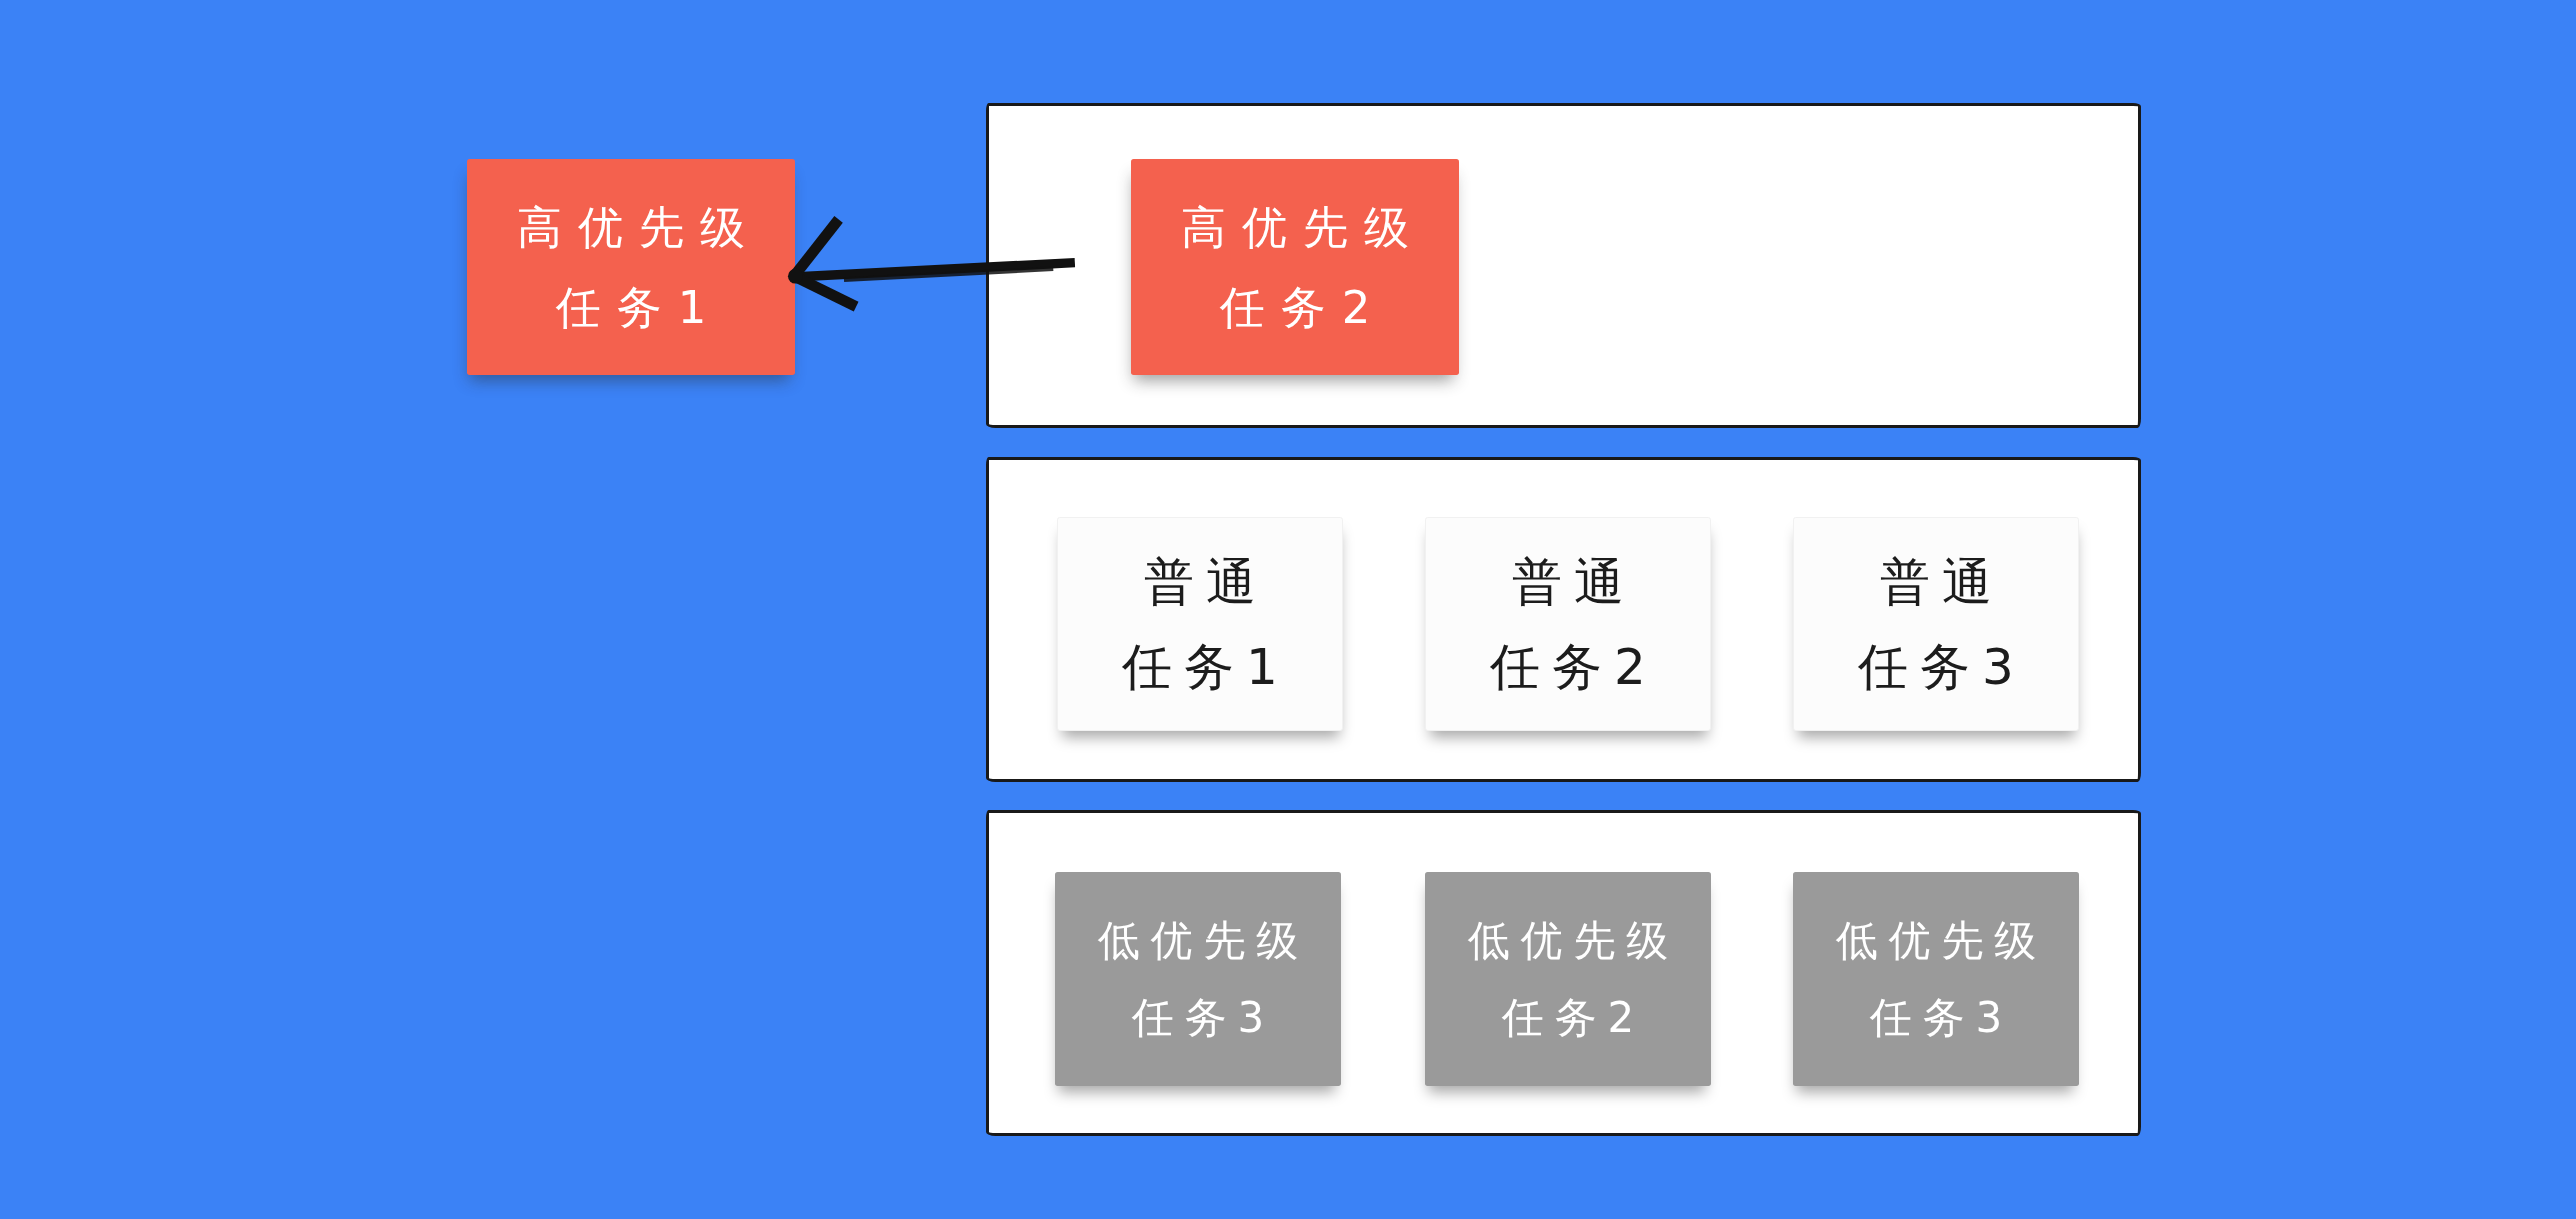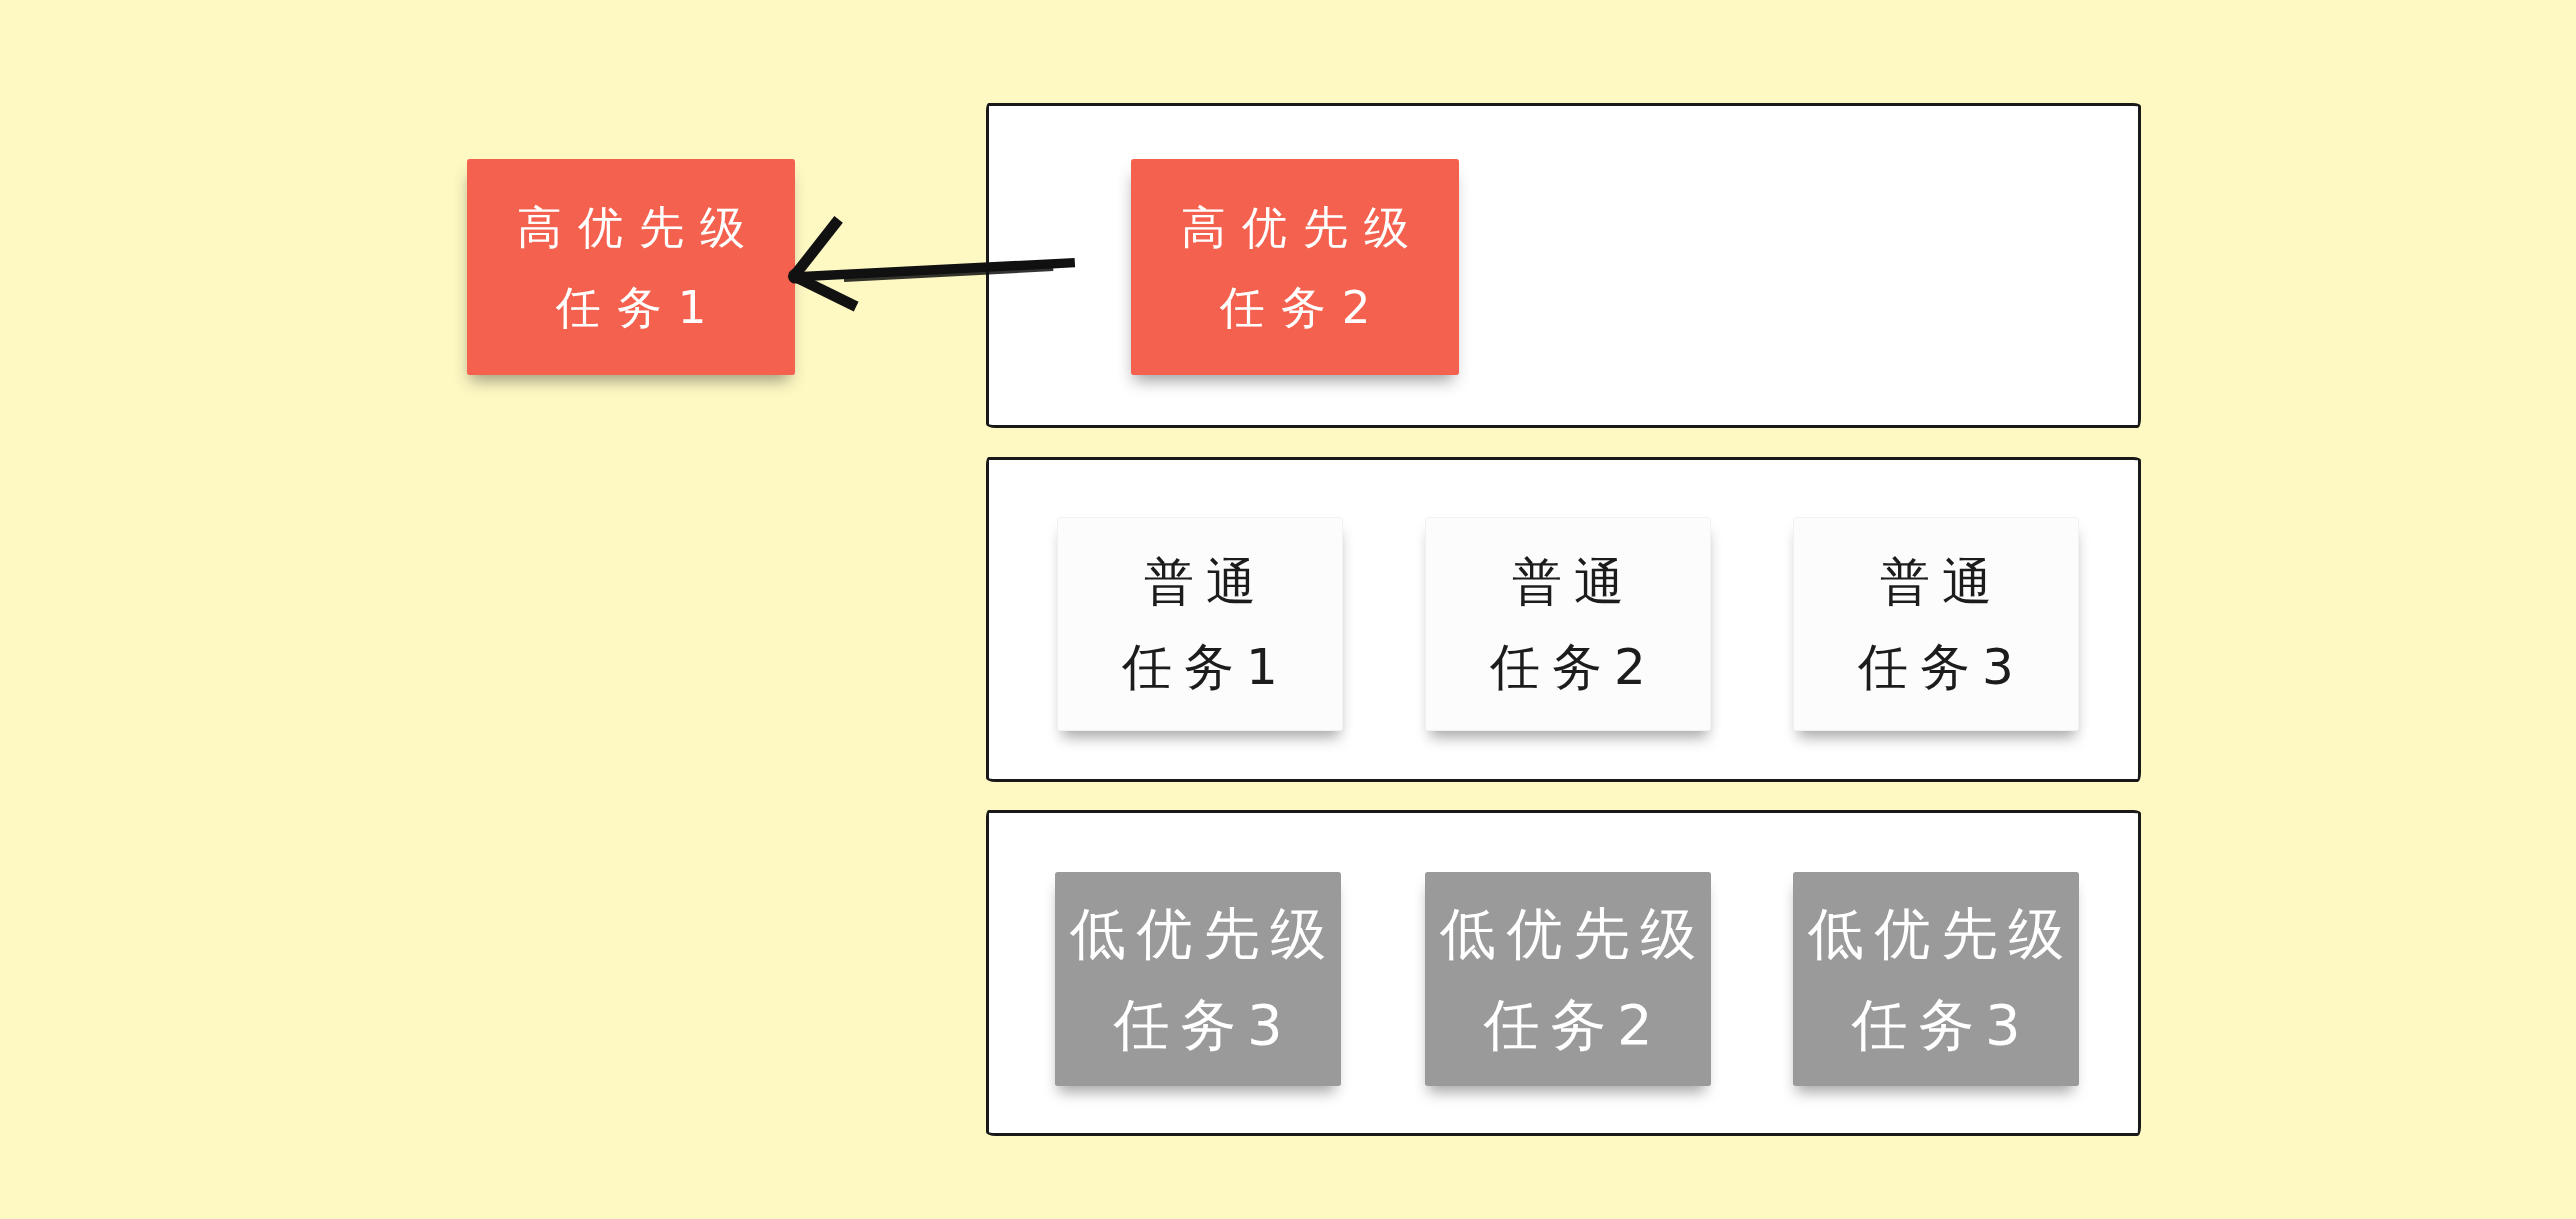--- a/index.html
+++ b/index.html
@@ -1,17 +1,17 @@
 <!DOCTYPE html>
 <html style="font-size:10.8px"><head>
 <meta charset="utf-8">
 <style>
   html,body{margin:0;padding:0;background:#ffffff;}
   body{font-family:"DejaVu Sans","Liberation Sans",sans-serif;}
-  #canvas{position:relative;width:2576px;height:1219px;background:#fef9c3;overflow:hidden;}
+  #canvas{position:relative;width:2576px;height:1219px;background:#3b82f6;overflow:hidden;}
 
   
   .queue{
     position:absolute;left:986px;width:1155px;height:325px;
     box-sizing:border-box;background:#ffffff;
     border:3.4px solid #191919;
     border-radius:2.7px 8px 3.4px 9.5px / 8px 3.4px 9.5px 4px;
   }
   .queue.q1{top:103px;}
   .queue.q2{top:457px;}
@@ -34,21 +34,21 @@
   .card.normal{
     background:#FCFCFC;color:#1c1c1c;
     border:1.4px solid #f1f1f1;
     box-shadow:1.4px 10.8px 13.5px -4px rgba(0,0,0,0.35);
   }
   .card.normal .ln{font-size:50px;letter-spacing:12px;margin-right:-12px;}
   .card.low{
     background:#9A9A9A;color:#ffffff;
     box-shadow:-1.4px 10.8px 13.5px -4px rgba(0,0,0,0.35);
   }
-  .card.low .ln{font-size:56px;letter-spacing:10.8px;margin-right:-10.8px;}
+  .card.low .ln{font-size:42px;letter-spacing:10.8px;margin-right:-10.8px;}
 
   .card.exec{left:467px;top:159px;width:328px;height:216px;}
   .card.hp2{left:142px;top:53px;width:328px;height:216px;}
 
   .card.n1{left:68px;top:57px;width:286px;height:214px;}
   .card.n2{left:436px;top:57px;width:286px;height:214px;}
   .card.n3{left:804px;top:57px;width:286px;height:214px;}
 
   .card.l1{left:66px;top:59px;width:286px;height:214px;}
   .card.l2{left:436px;top:59px;width:286px;height:214px;}

